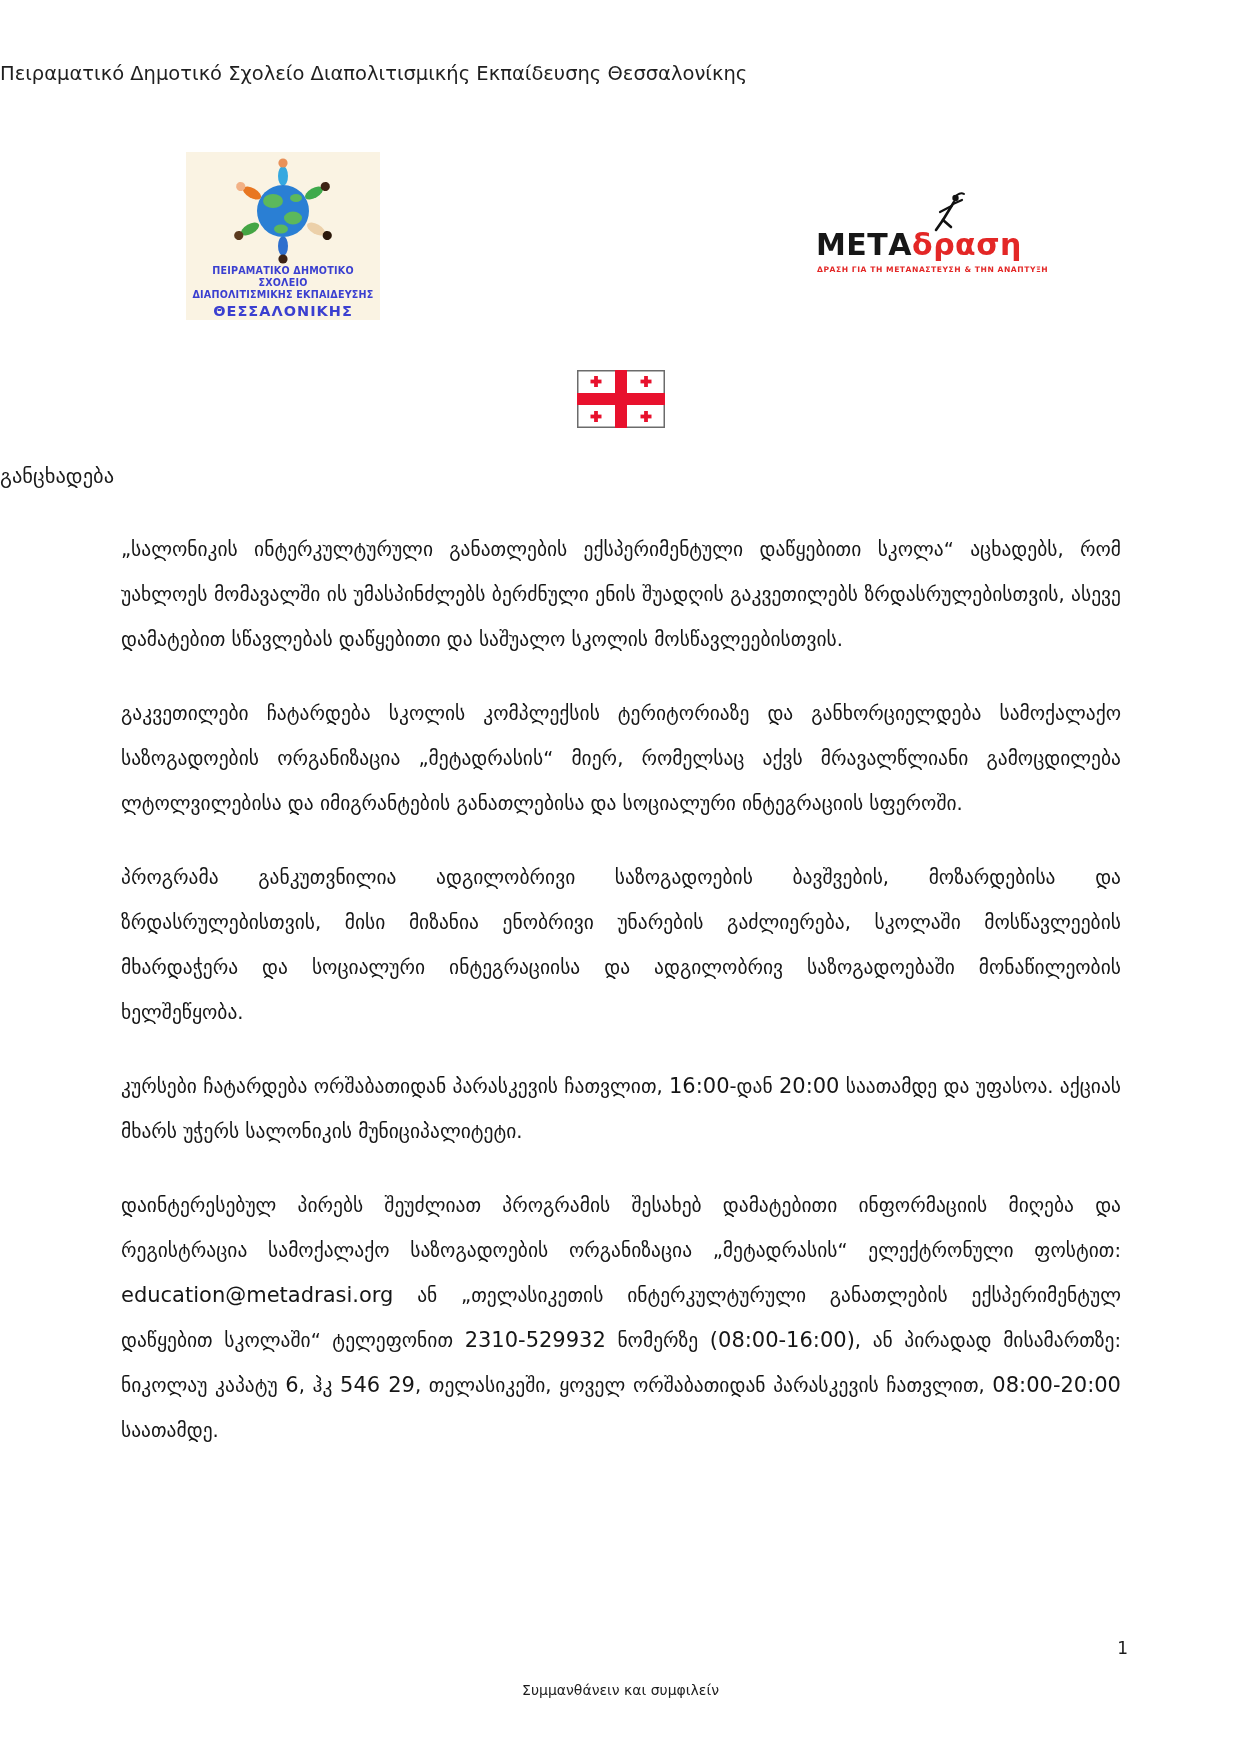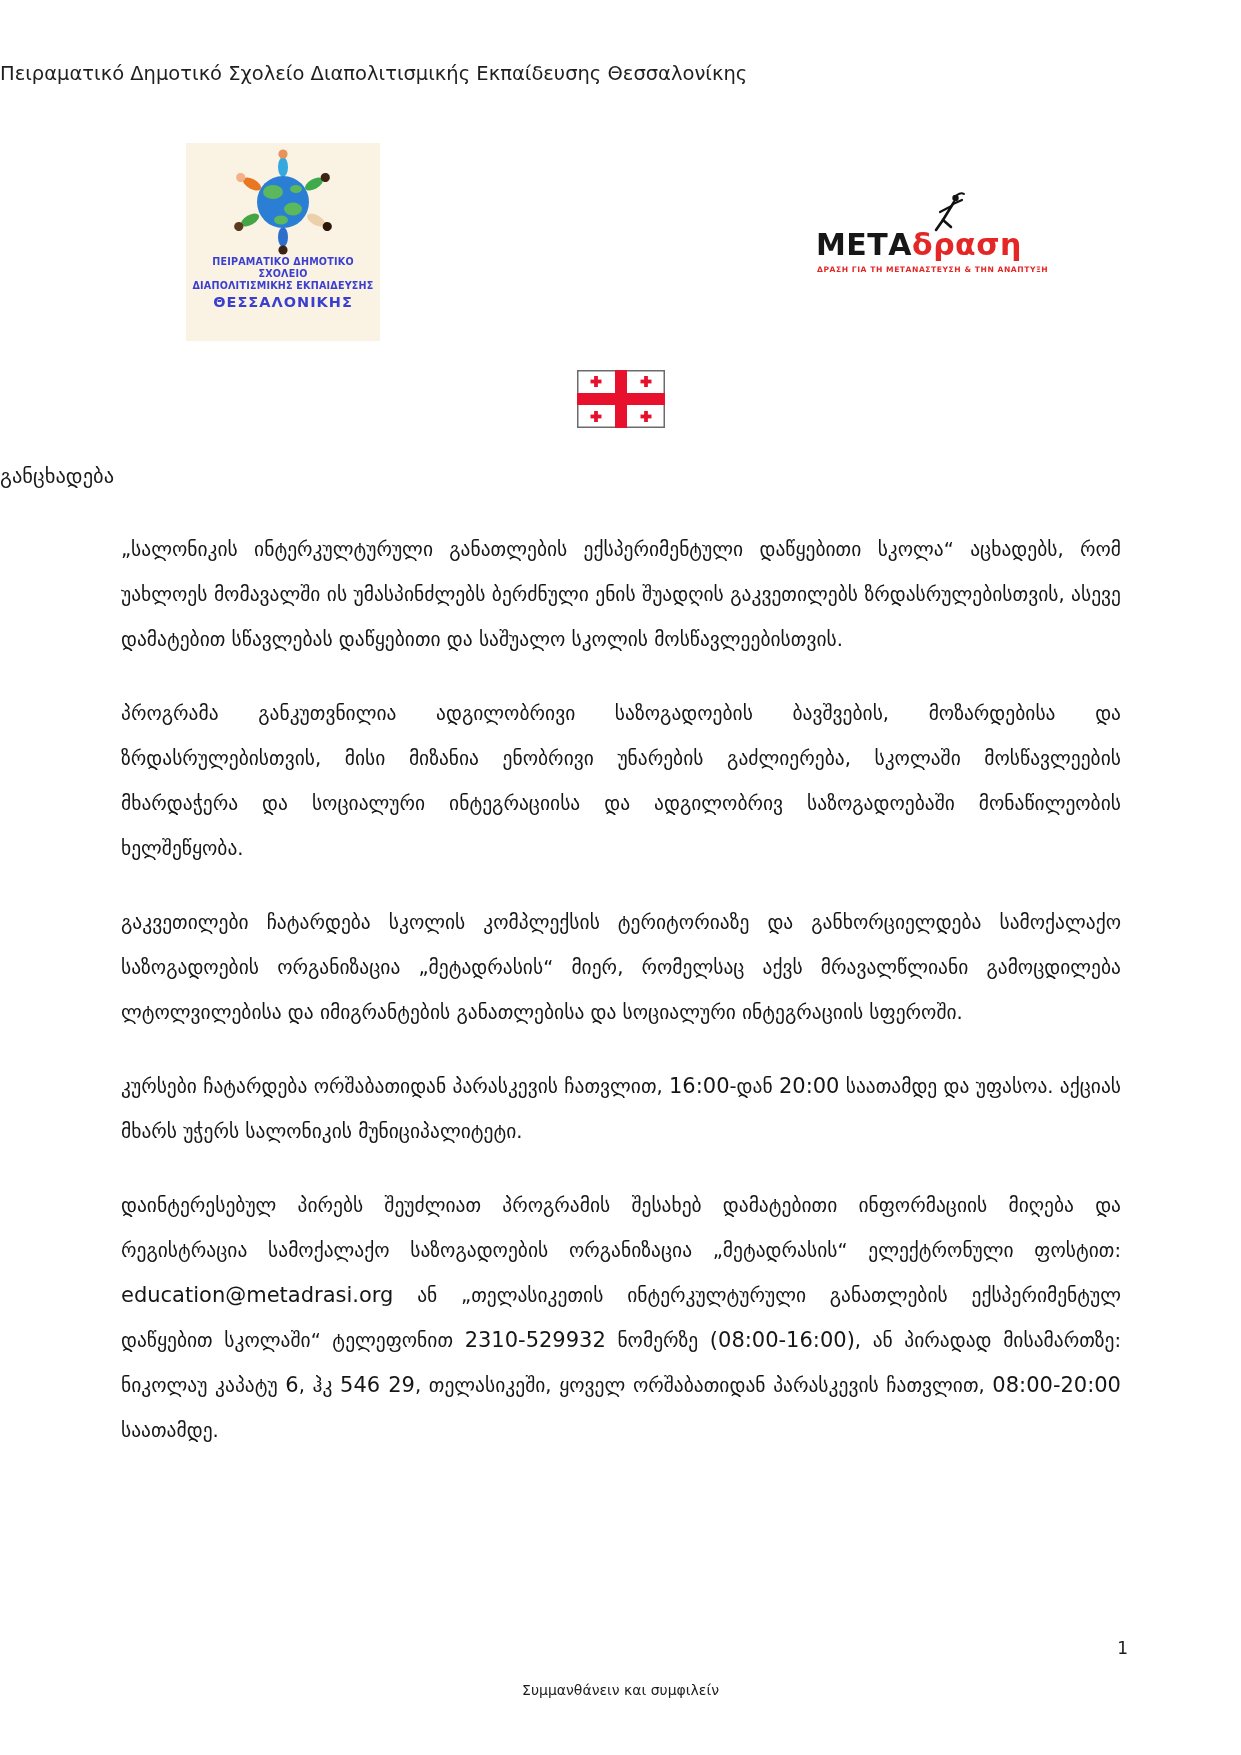--- a/index.html
+++ b/index.html
@@ -6,21 +6,21 @@
   .page{
     position:relative;width:1241px;height:1755px;margin:0 auto;background:#ffffff;
     font-family:"DejaVu Sans",sans-serif;color:#1c1c1c;overflow:hidden;
   }
   .header-title{
     position:absolute;top:62px;left:0;width:100%;
     font-size:19.5px;color:#1f1f1f;
   }
   
   .school-logo{
-    position:absolute;left:186px;top:143px;width:194px;height:198px;
+    position:absolute;left:186px;top:152px;width:194px;height:168px;
     background:#faf3e3;text-align:center;
   }
   .school-logo svg{display:block;margin:4px auto 0 auto;}
   .school-lines{color:#3a3fd0;font-weight:bold;line-height:1.25;margin-top:1px;}
   .school-lines .l1,.school-lines .l2{font-size:9.6px;letter-spacing:0.2px;}
   .school-lines .l3{font-size:14.5px;letter-spacing:1px;margin-top:1px;}
   
   .metadrasi{position:absolute;left:816px;top:194px;width:220px;height:84px;}
   .meta-figure{position:absolute;left:116px;top:-2px;}
   .meta-name{
@@ -145,22 +145,22 @@
             <rect x="-1.9" y="-5.5" width="3.8" height="11"></rect>
         </g>
       </g>
     </svg>
   </div>
 
   <h1 class="doc-title">განცხადება</h1>
 
   <div class="doc-body">
       <p class="para"><span class="ka">„სალონიკის ინტერკულტურული განათლების ექსპერიმენტული დაწყებითი სკოლა“ აცხადებს, რომ უახლოეს მომავალში ის უმასპინძლებს ბერძნული ენის შუადღის გაკვეთილებს ზრდასრულებისთვის, ასევე დამატებით სწავლებას დაწყებითი და საშუალო სკოლის მოსწავლეებისთვის.</span></p>
+      <p class="para"><span class="ka">გაკვეთილები ჩატარდება სკოლის კომპლექსის ტერიტორიაზე და განხორციელდება სამოქალაქო საზოგადოების ორგანიზაცია „მეტადრასის“ მიერ, რომელსაც აქვს მრავალწლიანი გამოცდილება ლტოლვილებისა და იმიგრანტების განათლებისა და სოციალური ინტეგრაციის სფეროში.</span></p>
       <p class="para"><span class="ka">პროგრამა განკუთვნილია ადგილობრივი საზოგადოების ბავშვების, მოზარდებისა და ზრდასრულებისთვის, მისი მიზანია ენობრივი უნარების გაძლიერება, სკოლაში მოსწავლეების მხარდაჭერა და სოციალური ინტეგრაციისა და ადგილობრივ საზოგადოებაში მონაწილეობის ხელშეწყობა.</span></p>
-      <p class="para"><span class="ka">გაკვეთილები ჩატარდება სკოლის კომპლექსის ტერიტორიაზე და განხორციელდება სამოქალაქო საზოგადოების ორგანიზაცია „მეტადრასის“ მიერ, რომელსაც აქვს მრავალწლიანი გამოცდილება ლტოლვილებისა და იმიგრანტების განათლებისა და სოციალური ინტეგრაციის სფეროში.</span></p>
       <p class="para"><span class="ka">კურსები ჩატარდება ორშაბათიდან პარასკევის ჩათვლით, </span><span class="lat">16:00</span><span class="ka">-დან </span><span class="lat">20:00</span><span class="ka"> საათამდე და უფასოა. აქციას მხარს უჭერს სალონიკის მუნიციპალიტეტი.</span></p>
       <p class="para"><span class="ka">დაინტერესებულ პირებს შეუძლიათ პროგრამის შესახებ დამატებითი ინფორმაციის მიღება და რეგისტრაცია სამოქალაქო საზოგადოების ორგანიზაცია „მეტადრასის“ ელექტრონული ფოსტით: </span><span class="lat">education@metadrasi.org</span><span class="ka"> ან „თელასიკეთის ინტერკულტურული განათლების ექსპერიმენტულ დაწყებით სკოლაში“ ტელეფონით </span><span class="lat">2310-529932</span><span class="ka"> ნომერზე </span><span class="lat">(08:00-16:00)</span><span class="ka">, ან პირადად მისამართზე: ნიკოლაუ კაპატუ </span><span class="lat">6</span><span class="ka">, ჰკ </span><span class="lat">546 29</span><span class="ka">, თელასიკეში, ყოველ ორშაბათიდან პარასკევის ჩათვლით, </span><span class="lat">08:00-20:00</span><span class="ka"> საათამდე.</span></p>
     </div>
 
   <div class="page-number">1</div>
   <div class="motto">Συμμανθάνειν και συμφιλείν</div>
 
 </div>
 
 </body></html>

